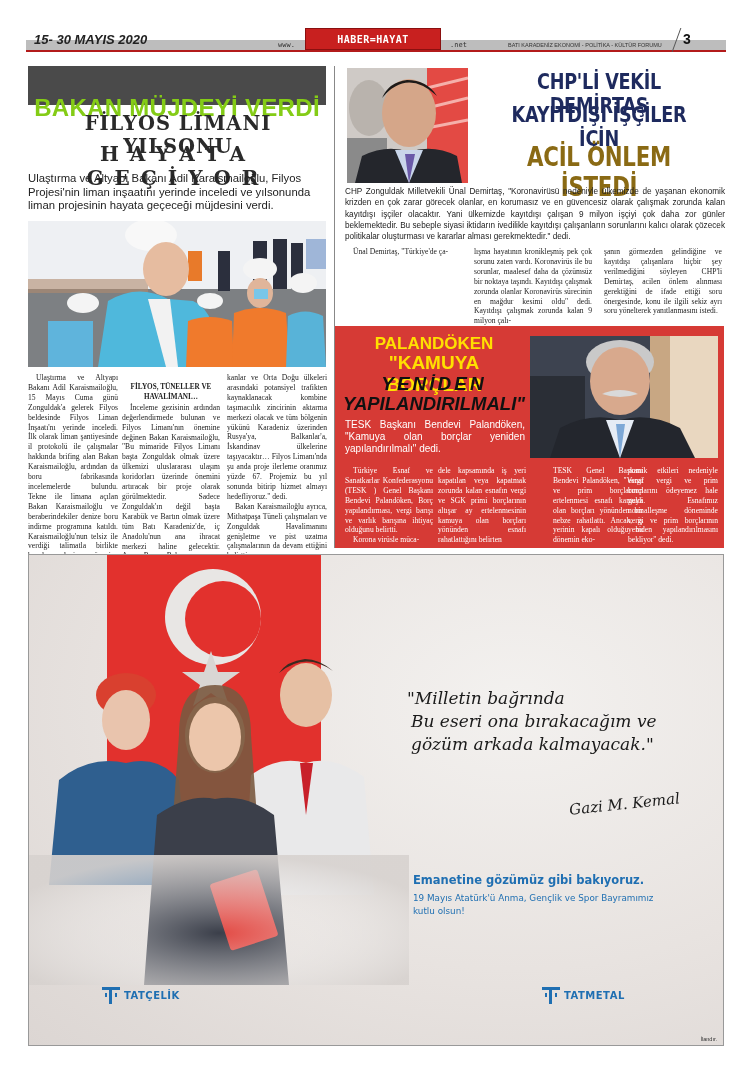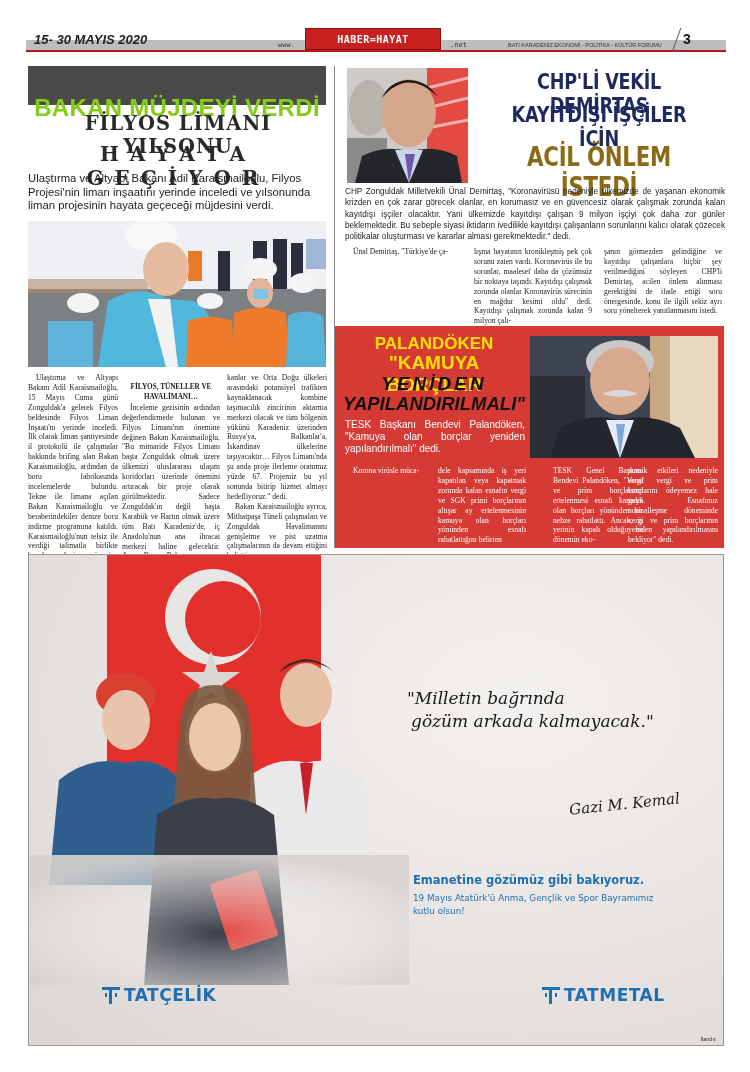--- a/index.html
+++ b/index.html
@@ -55,21 +55,21 @@
   .tesk-cols p { text-indent: 8px; }
 
   
   .ad { position: absolute; left: 28px; top: 554px; width: 696px; height: 492px; border: 1px solid #999; overflow: hidden;
         background: radial-gradient(ellipse at 70% 30%, #f3f1ef 0%, #e8e3e0 55%, #dcd6d3 100%); }
   .ad-art { position: absolute; left: 0; top: 0; width: 380px; height: 430px; }
   .quote { position: absolute; left: 378px; top: 132px; width: 300px; font-family: "DejaVu Serif", serif; font-style: italic; font-size: 17px; line-height: 23px; color: #1a1a1a; }
   .signature { position: absolute; left: 540px; top: 240px; font-family: "DejaVu Serif", serif; font-style: italic; font-size: 15px; color: #1a1a1a; transform: rotate(-6deg); }
   .ad-tag { position: absolute; left: 384px; top: 318px; font-family: "DejaVu Sans", sans-serif; font-weight: bold; font-size: 11.5px; color: #1f6fb2; }
   .ad-sub { position: absolute; left: 384px; top: 337px; width: 260px; font-family: "DejaVu Sans", sans-serif; font-size: 8.8px; line-height: 13px; color: #1f6fb2; }
-  .brand { position: absolute; top: 430px; display: flex; align-items: center; gap: 3px; font-family: "DejaVu Sans", sans-serif; font-weight: bold; font-size: 17px; color: #1f6fb2; letter-spacing: 0.5px; }
+  .brand { position: absolute; top: 430px; display: flex; align-items: center; gap: 3px; font-family: "DejaVu Sans", sans-serif; font-weight: bold; font-size: 10px; color: #1f6fb2; letter-spacing: 0.5px; }
   .brand svg { width: 20px; height: 20px; }
   .ilandir { position: absolute; right: 6px; bottom: 3px; font-family: "Liberation Sans", sans-serif; font-size: 5.5px; color: #333; }
 </style>
 </head>
 <body>
 
 <div class="masthead">
   <div class="mh-bar"></div>
   <div class="mh-redline"></div>
   <div class="mh-date">15- 30 MAYIS 2020</div>
@@ -183,20 +183,21 @@
     <ellipse cx="90" cy="26" rx="34" ry="22" fill="#c9c9c9"></ellipse>
     <ellipse cx="90" cy="45" rx="30" ry="34" fill="#d8a98d"></ellipse>
     <path d="M72 58 Q90 50 108 58 Q90 64 72 58 Z" fill="#d9d9d9"></path>
     <path d="M20 122 L30 92 Q60 76 90 84 Q120 76 150 92 L165 122 Z" fill="#23262d"></path>
     <path d="M76 84 L90 122 L104 84 Z" fill="#e6ecf5"></path>
     <path d="M86 88 L90 122 L95 88 Z" fill="#7ea8d6"></path>
   </svg>
 </div>
 
 <div class="tesk-cols" style="left:345px; width:88px;">
+  <p>Türkiye Esnaf ve Sanatkarlar Konfederasyonu (TESK ) Genel Başkanı Bendevi Palandöken, Borç yapılandırması, vergi barışı ve varlık barışına ihtiyaç olduğunu belirtti.</p>
   <p>Korona virüsle müca-</p>
 </div>
 <div class="tesk-cols" style="left:438px; width:88px;">
   <p style="text-indent:0">dele kapsamında iş yeri kapatılan veya kapatmak zorunda kalan esnafın vergi ve SGK primi borçlarının altışar ay ertelenmesinin kamuya olan borçları yönünden esnafı rahatlattığını belirten</p>
 </div>
 <div class="tesk-cols" style="left:533px; width:90px;margin-left:20px;">
   <p style="text-indent:0">TESK Genel Başkanı Bendevi Palandöken, "Vergi ve prim borçlarının ertelenmesi esnafı kamuya olan borçları yönünden bir nebze rahatlattı. Ancak, iş yerinin kapalı olduğu bu dönemin eko-</p>
 </div>
 <div class="tesk-cols" style="left:628px; width:90px;">
   <p style="text-indent:0">nomik etkileri nedeniyle esnaf vergi ve prim borçlarını ödeyemez hale geldi. Esnafımız normalleşme döneminde vergi ve prim borçlarının yeniden yapılandırılmasını bekliyor" dedi.</p>
@@ -227,20 +228,21 @@
     <ellipse cx="186" cy="180" rx="30" ry="38" fill="#e9c0a5"></ellipse>
     <path d="M150 180 Q150 130 186 130 Q222 130 222 180 L230 290 L142 290 Z" fill="#7a5a40" opacity="0.9"></path>
     <ellipse cx="186" cy="182" rx="26" ry="34" fill="#ecc6ab"></ellipse>
     <path d="M115 430 L128 260 Q160 238 186 244 Q216 238 245 260 L260 430 Z" fill="#3b3f4a"></path>
     <rect x="190" y="320" width="50" height="70" rx="3" fill="#e24b45" transform="rotate(-18 215 355)"></rect>
     <rect x="0" y="300" width="380" height="130" fill="url(#smoke)"></rect>
   </svg>
 
   <div class="quote">
     <div>"Milletin bağrında</div>
+    <div style="padding-left:4px">Bu eseri ona bırakacağım ve</div>
     <div style="padding-left:4px">gözüm arkada kalmayacak."</div>
   </div>
   <div class="signature">Gazi M. Kemal</div>
 
   <div class="ad-tag">Emanetine gözümüz gibi bakıyoruz.</div>
   <div class="ad-sub">19 Mayıs Atatürk'ü Anma, Gençlik ve Spor Bayramımız kutlu olsun!</div>
 
   <div class="brand" style="left:72px;">
     <svg viewBox="0 0 20 20">
       <path d="M1 5 H8 V19 H11 V5 H19 V2 H1 Z" fill="#1f6fb2"></path>

